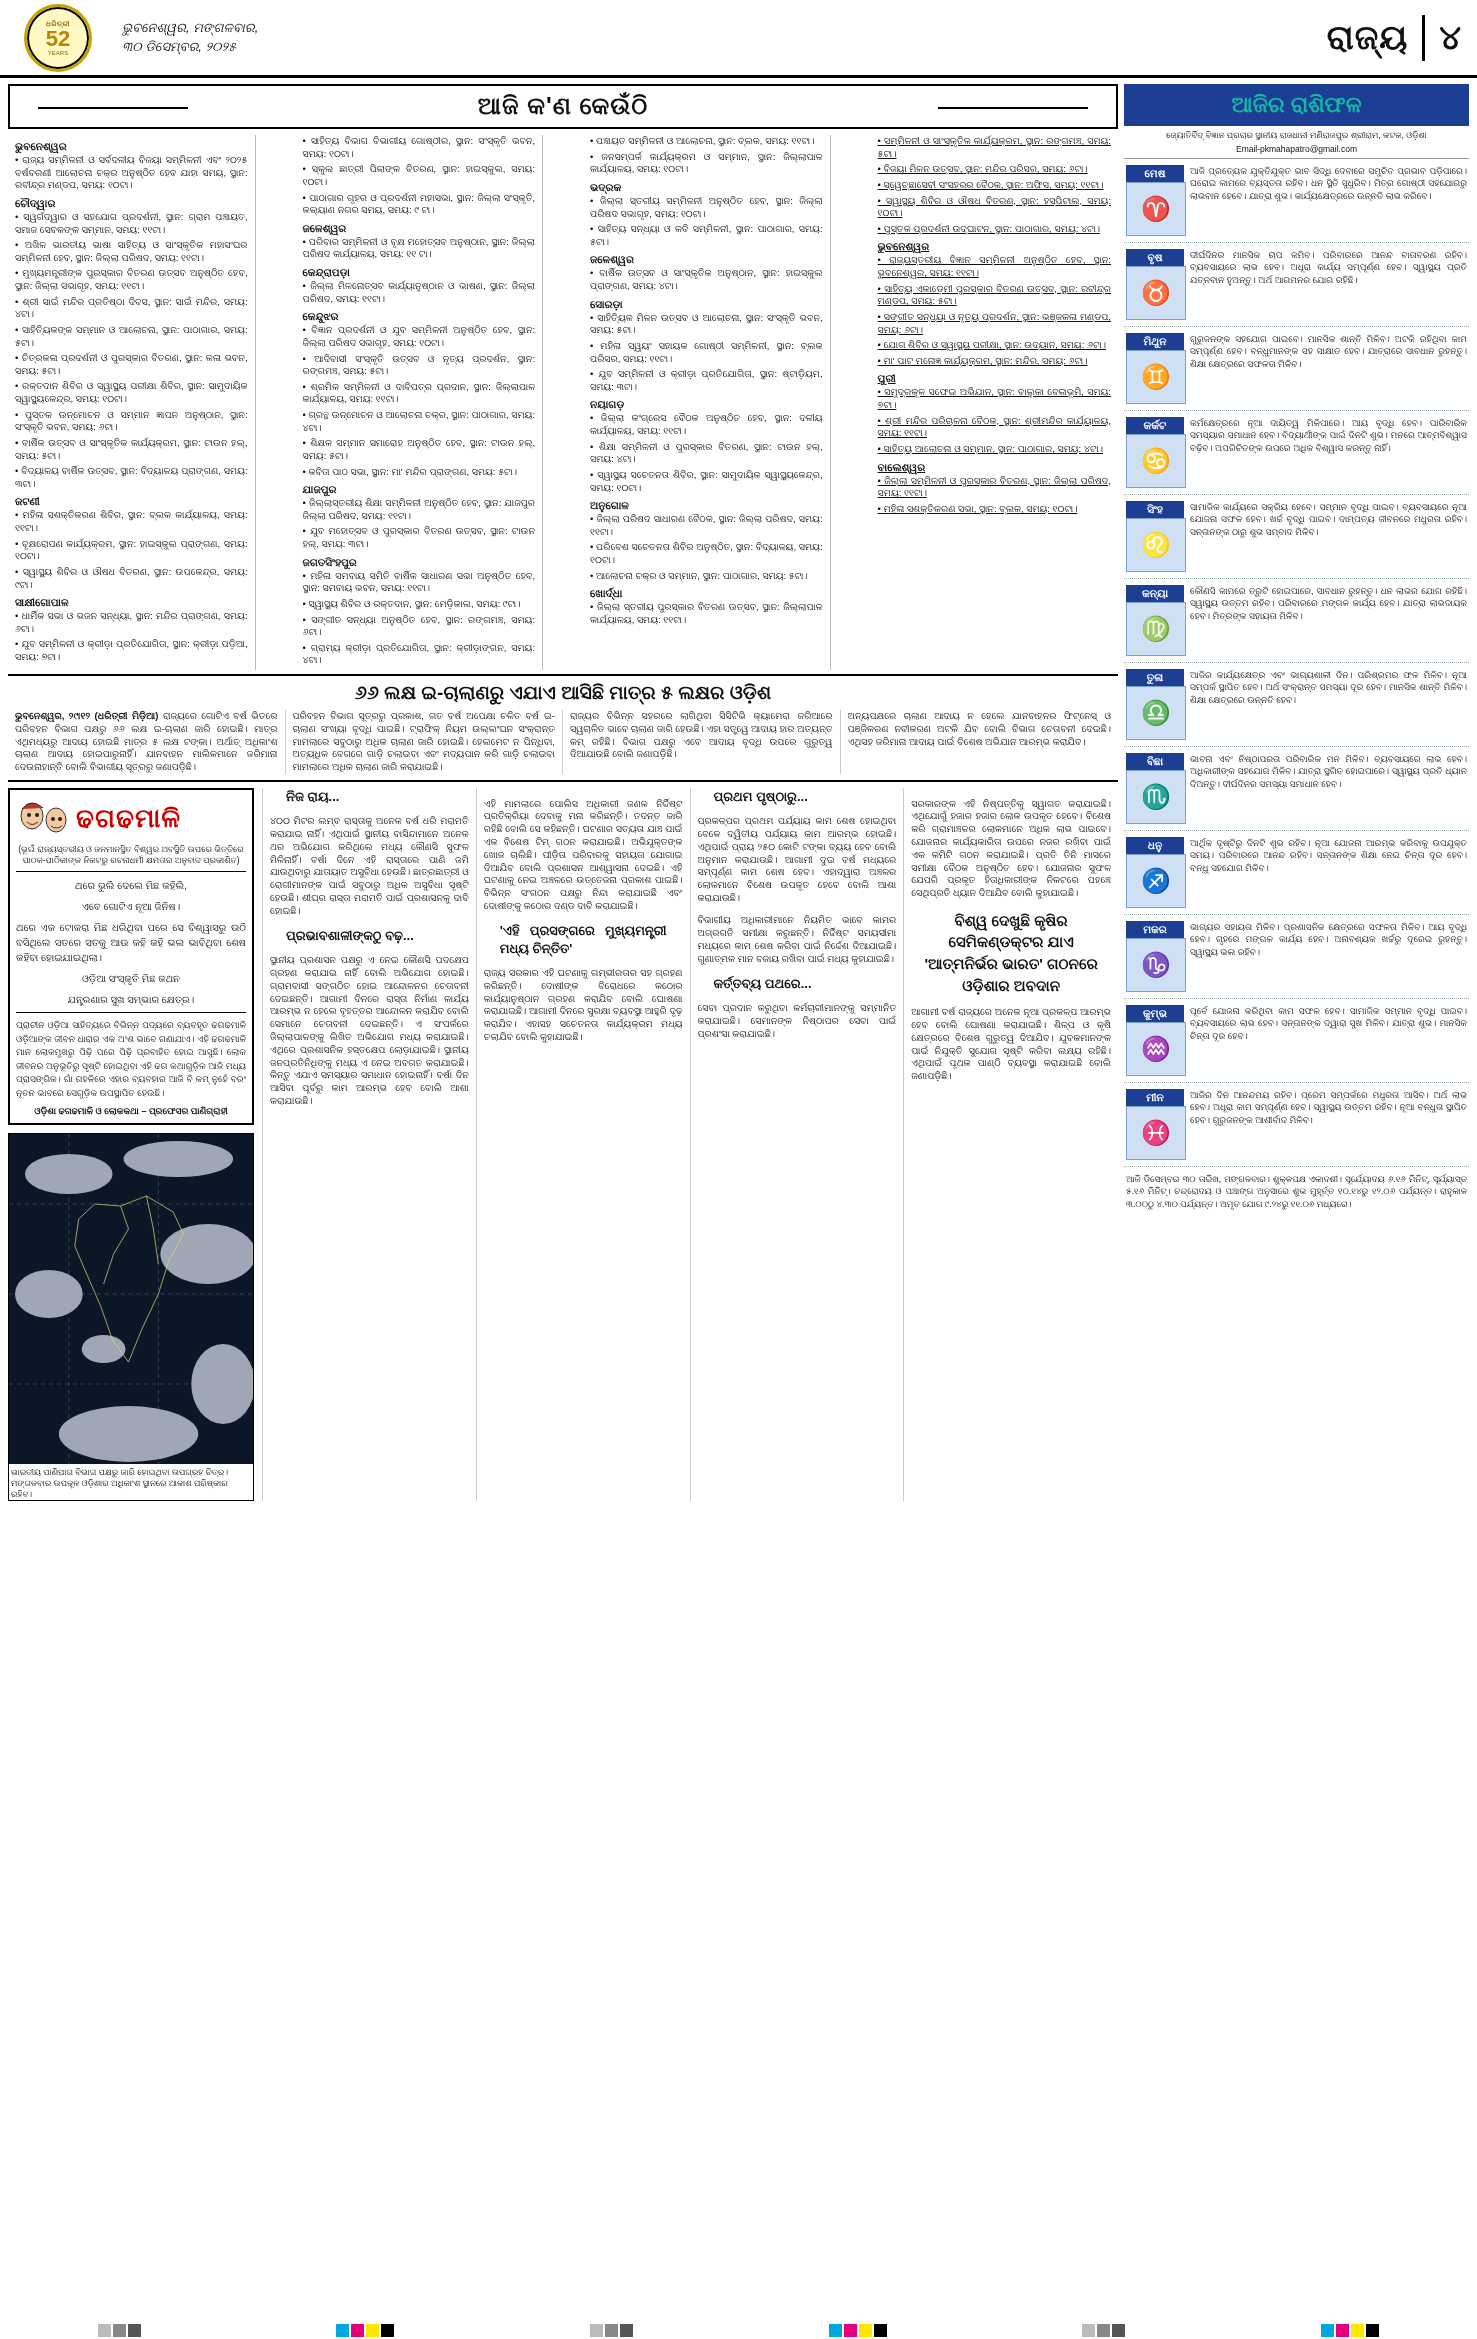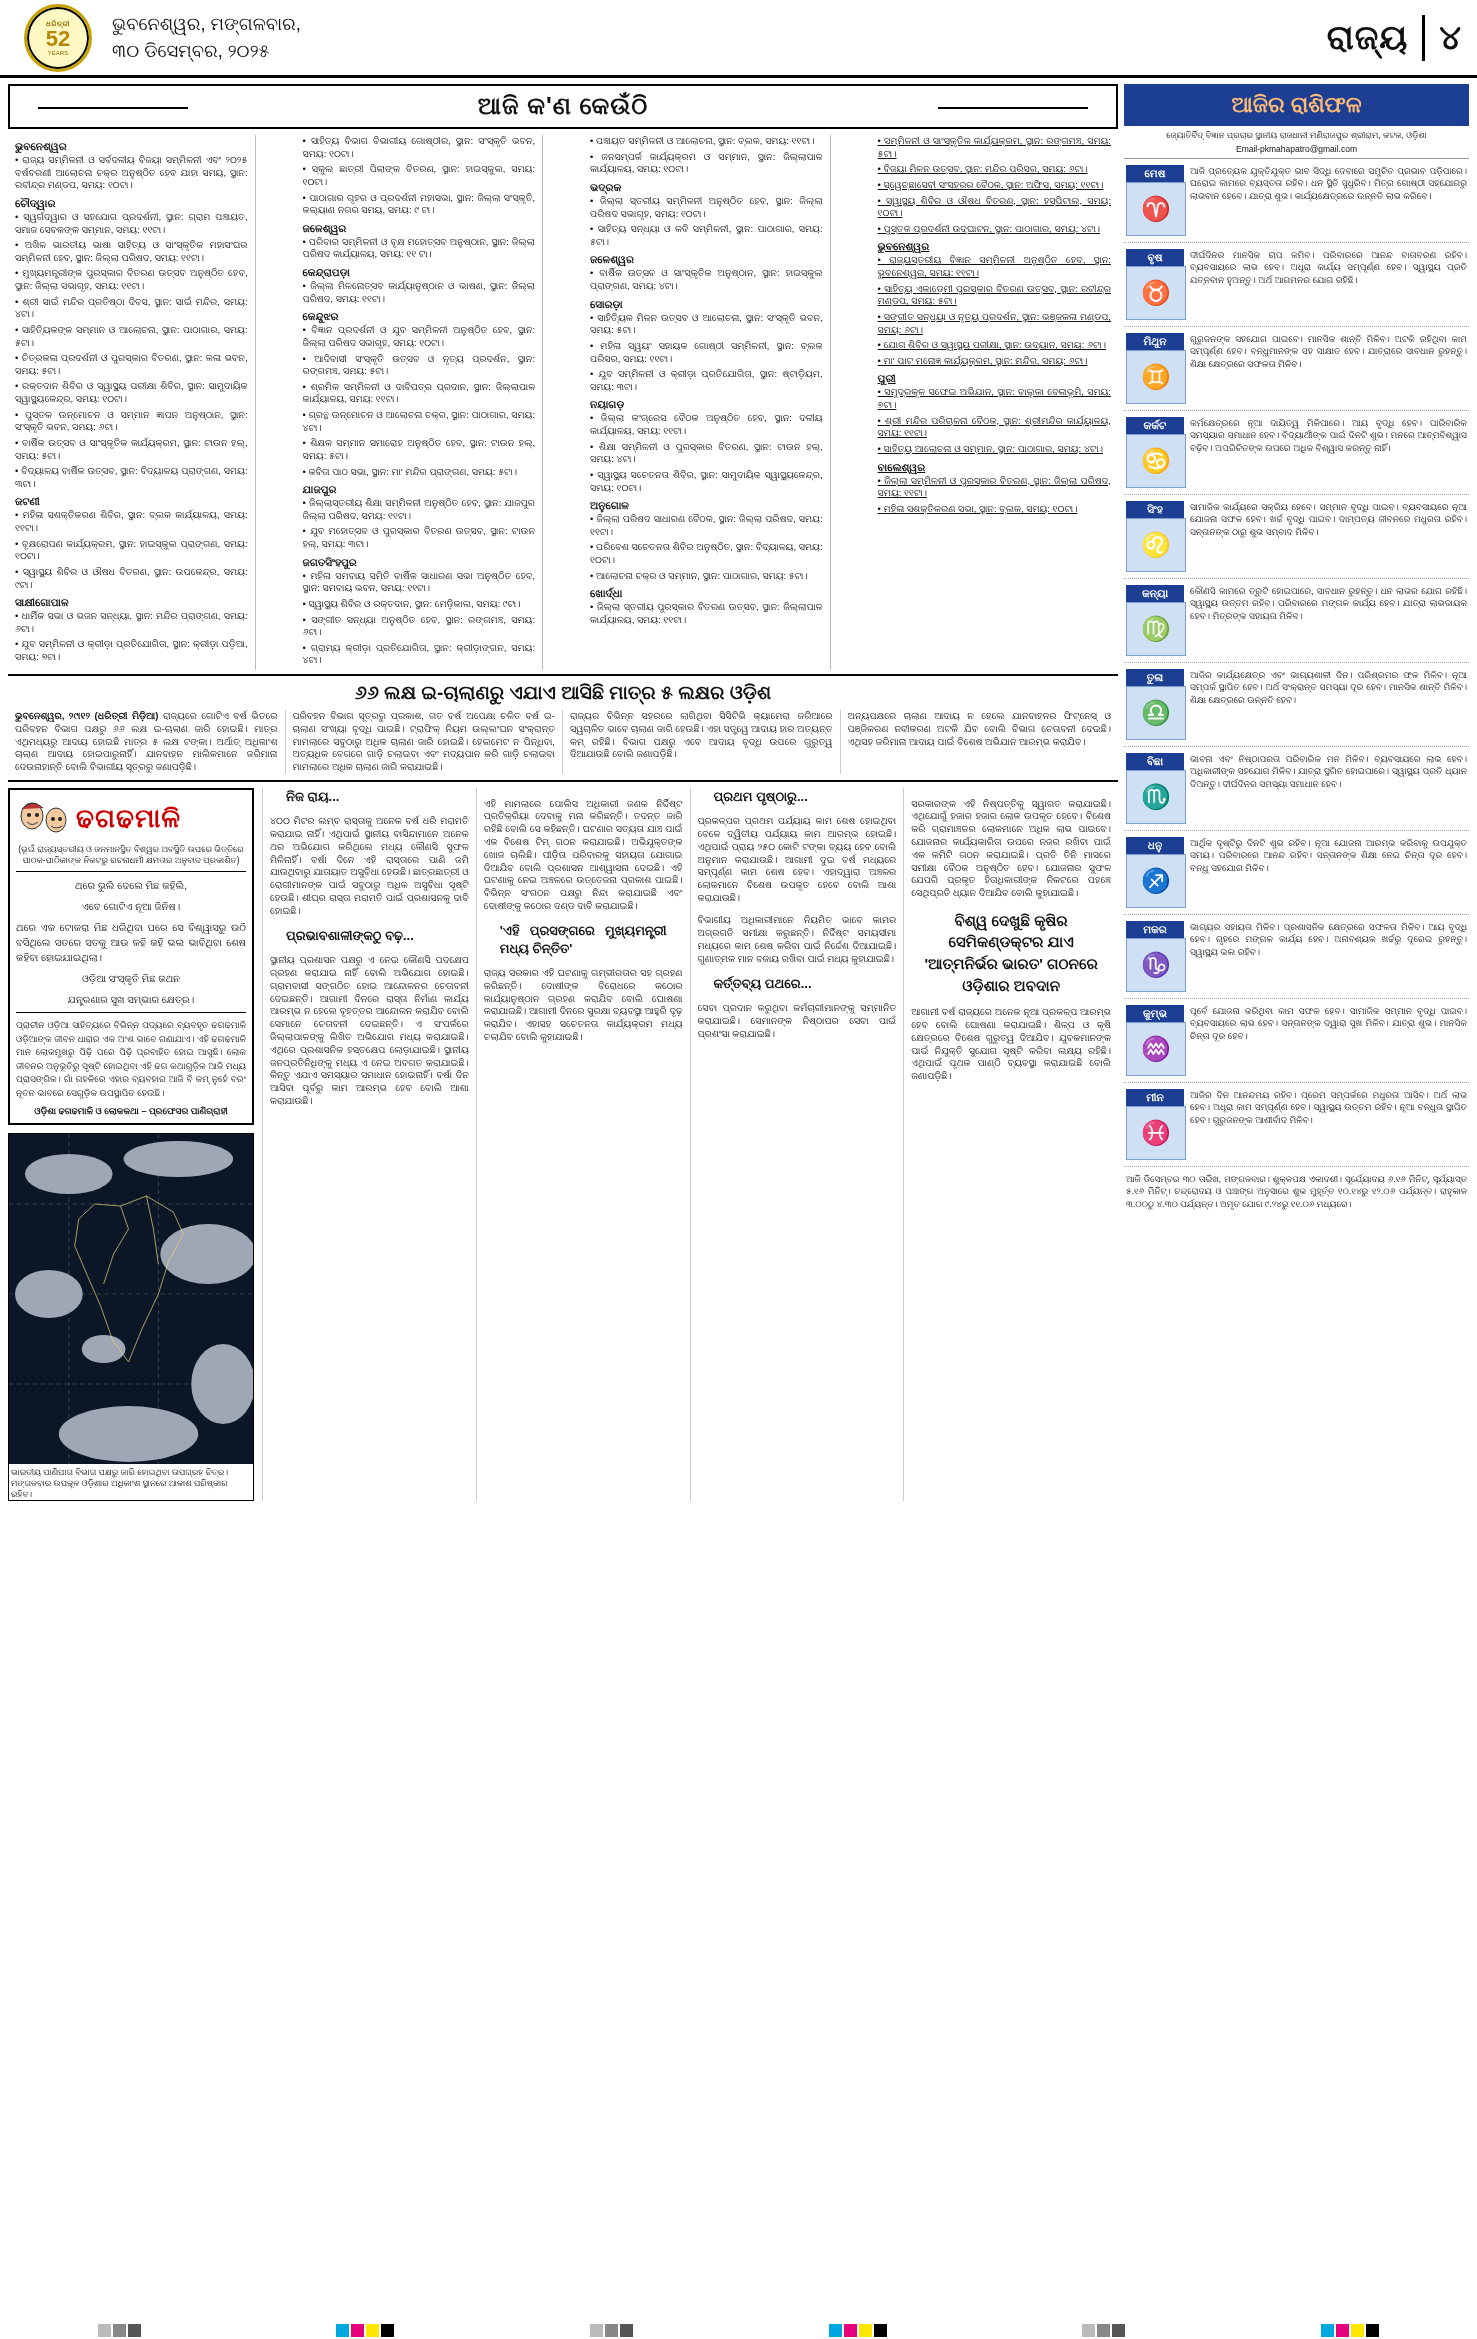--- a/index.html
+++ b/index.html
@@ -6,21 +6,21 @@
   body{width:1477px;height:2339px;font-family:"Liberation Sans",sans-serif;color:#111;position:relative;overflow:hidden;}
   .page{width:1477px;height:2339px;position:relative;background:#fff;padding:0;box-sizing:border-box;}
 
   
   .masthead{display:flex;align-items:center;height:78px;border-bottom:3px solid #000;padding:0 10px;box-sizing:border-box;}
   .logo{width:96px;height:64px;display:flex;align-items:center;justify-content:center;}
   .logo-circle{width:62px;height:62px;border-radius:50%;background:#fef9c3;border:3px solid #c8a200;display:flex;flex-direction:column;align-items:center;justify-content:center;box-shadow:0 0 0 2px #000 inset;}
   .logo-top{font-size:7px;font-weight:bold;color:#8a6a00;letter-spacing:.5px;}
   .logo-num{font-size:22px;font-weight:bold;color:#b8860b;line-height:1;}
   .logo-bot{font-size:6px;color:#8a6a00;}
-  .mast-place{font-size:18px;line-height:1.45;margin-left:6px;}
+  .mast-place{font-size:13px;line-height:1.45;margin-left:16px;font-style:italic;}
   .mast-right{margin-left:auto;display:flex;align-items:center;gap:14px;padding-right:6px;}
   .mast-section{font-size:34px;font-weight:bold;letter-spacing:1px;}
   .mast-rule{width:3px;height:46px;background:#000;}
   .mast-pageno{font-size:34px;font-weight:bold;}
 
   
   .content{display:flex;padding:6px 8px 0 8px;box-sizing:border-box;}
   .left-zone{width:1110px;}
   .right-zone{width:345px;margin-left:6px;}
 
@@ -62,21 +62,21 @@
   .cartoon-sub{font-size:8.5px;line-height:1.3;text-align:center;margin-top:4px;}
   .cartoon-body{font-size:10px;line-height:1.5;text-align:center;margin-top:6px;}
   .cartoon-sep{border-top:1px solid #000;margin:5px 0;}
   .cartoon-foot{font-size:9px;text-align:center;font-weight:bold;margin-top:6px;}
 
   .satellite{margin-top:8px;border:1px solid #000;}
   .sat-img{width:100%;height:330px;background:#0d1a2b;position:relative;overflow:hidden;}
   .sat-cap{font-size:8.5px;line-height:1.3;padding:3px 2px 0;}
 
   
-  .horo-head{background:#1c3f94;color:#fdba74;text-align:center;font-size:22px;font-weight:bold;padding:6px 0;border:2px solid #1c3f94;}
+  .horo-head{background:#1c3f94;color:#14b8a6;text-align:center;font-size:22px;font-weight:bold;padding:6px 0;border:2px solid #1c3f94;}
   .horo-sub{font-size:8.5px;text-align:center;line-height:1.4;padding:4px 4px 2px;}
   .horo-email{font-size:8.5px;text-align:center;padding-bottom:4px;border-bottom:1px solid #999;}
   .sign{display:flex;gap:6px;padding:6px 2px;border-bottom:1px dotted #9aa;}
   .sign-badge{width:58px;flex:none;text-align:center;}
   .sign-name{background:#1c3f94;color:#fff;font-size:10.5px;font-weight:bold;padding:2px 0;}
   .sign-art{width:58px;height:52px;background:#cfe0f5;border:1px solid #7fa0cc;display:flex;align-items:center;justify-content:center;font-size:24px;color:#123;}
   .sign-text{font-size:9px;line-height:1.38;text-align:justify;}
   .horo-foot{font-size:8.8px;line-height:1.4;text-align:justify;padding:6px 2px;}
 
   

